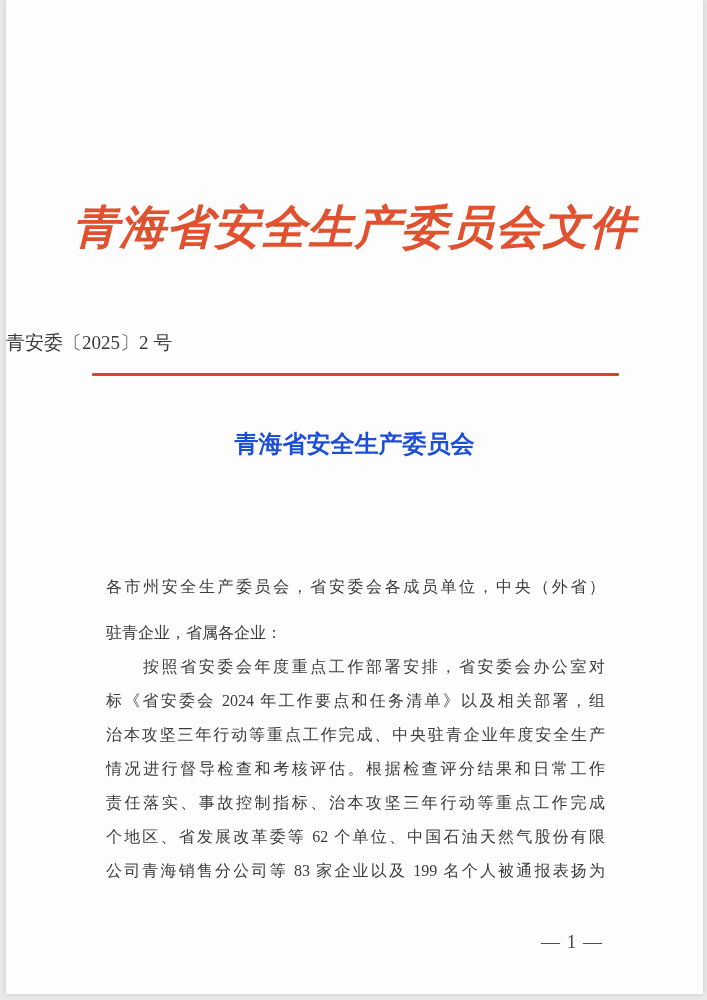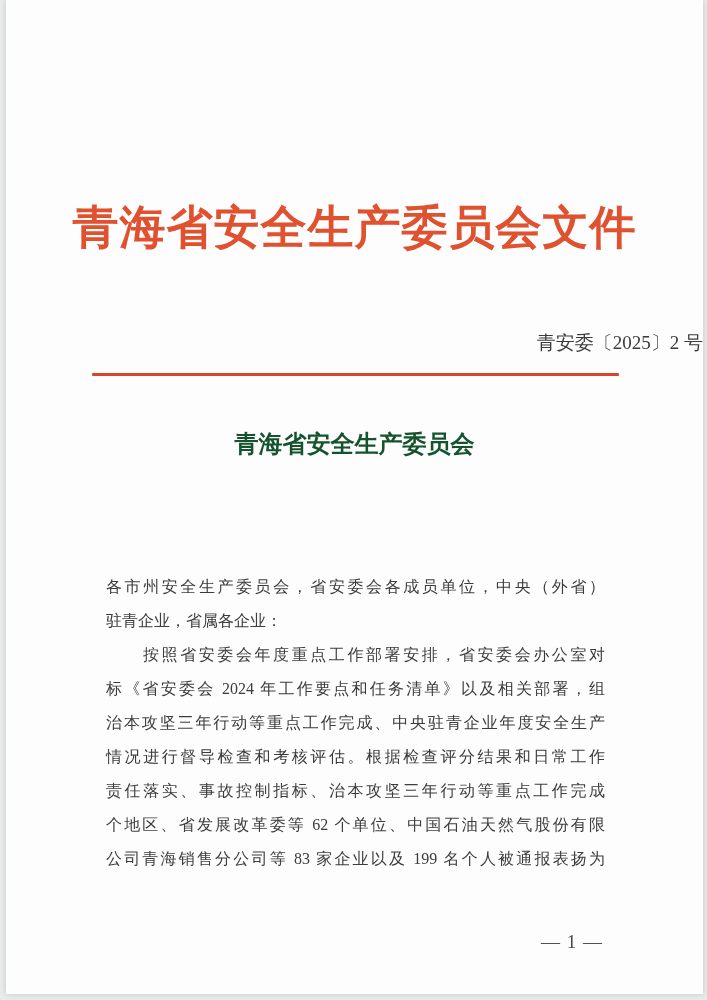--- a/index.html
+++ b/index.html
@@ -25,27 +25,28 @@
     top: 202px;
     left: 0;
     right: 0;
     text-align: center;
     font-size: 46px;
     line-height: 52px;
     font-weight: bold;
     color: #e0512f;
     letter-spacing: 1px;
     white-space: nowrap;
+    font-style: italic;
   }
   .doc-number {
     position: absolute;
     top: 330px;
     left: 0;
     right: 0;
-    text-align: right;
+    text-align: left;
     font-size: 19px;
     line-height: 26px;
     color: #3a3a3a;
   }
   .red-line {
     position: absolute;
     top: 373px;
     left: 86px;
     width: 527px;
     height: 3px;
@@ -54,37 +55,38 @@
   }
   .notice-title {
     position: absolute;
     top: 426px;
     left: 0;
     right: 0;
     text-align: center;
     font-size: 24px;
     line-height: 36px;
     font-weight: bold;
-    color: #14532d;
+    color: #1d4ed8;
   }
   .doc-body {
     position: absolute;
     top: 570px;
     left: 100px;
     width: 499px;
     font-size: 16px;
     line-height: 34px;
     color: #3c3c3c;
   }
   .doc-body .line {
     text-align: justify;
     text-align-last: justify;
   }
   .doc-body .line.no-fill {
     text-align-last: left;
+    margin-top: 12px;
   }
   .doc-body .line.indent {
     text-indent: 37px;
   }
   .page-number {
     position: absolute;
     top: 930px;
     right: 100px;
     font-size: 19px;
     line-height: 24px;

